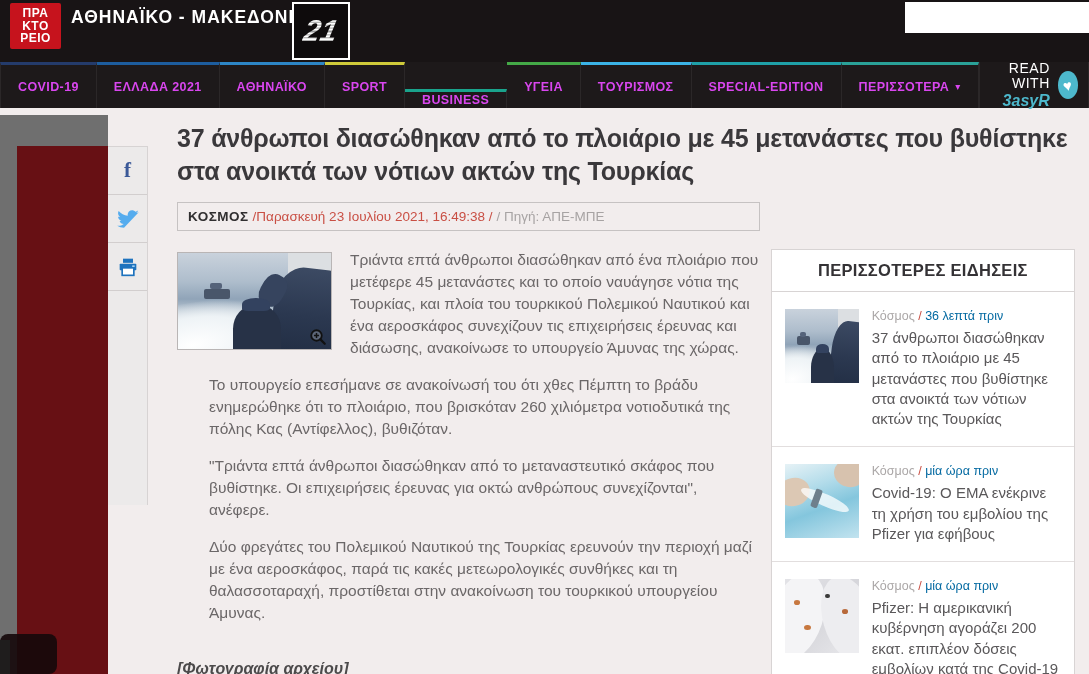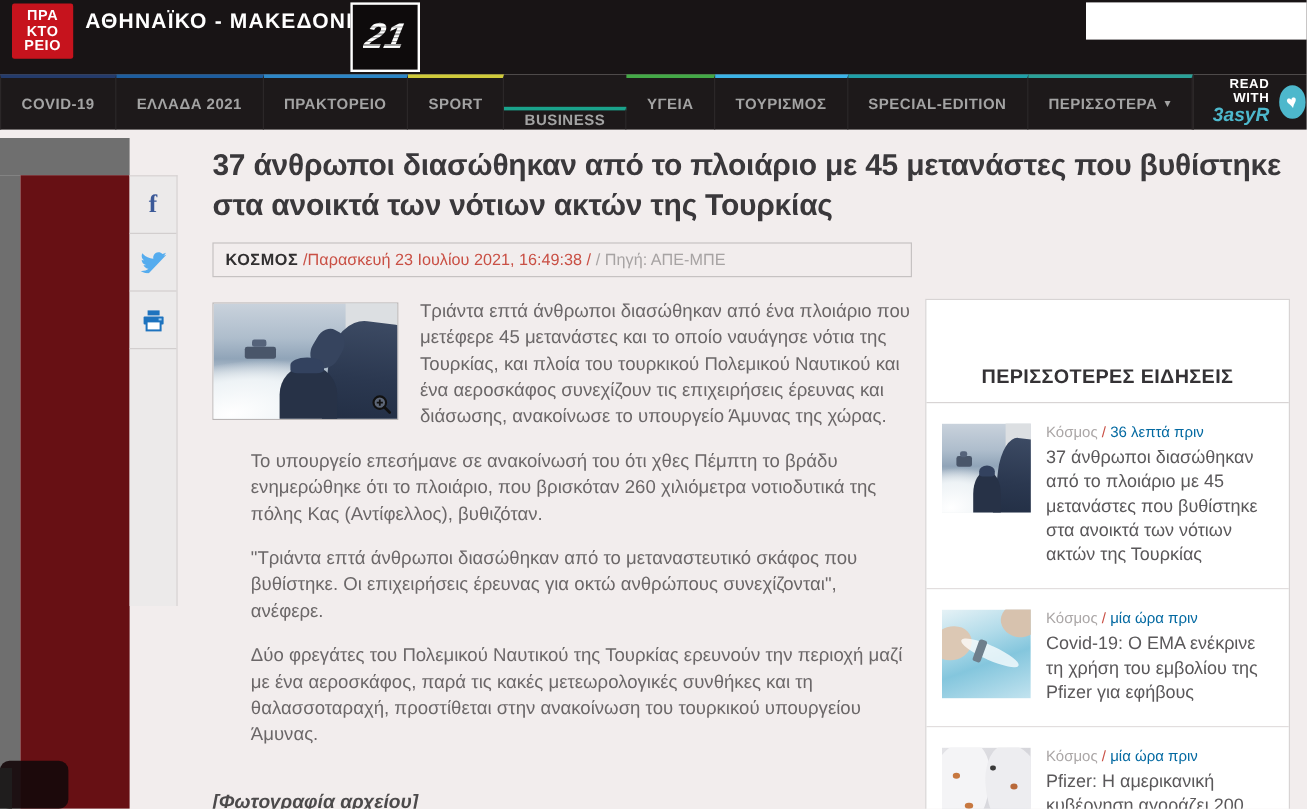--- a/index.html
+++ b/index.html
@@ -16,27 +16,27 @@
   .agency{position:absolute;left:71px;top:7px;}
   .agency .t1{color:#fff;font-weight:bold;font-size:17.5px;letter-spacing:1px;}
   .agency .t2{color:#9b9797;font-size:13px;letter-spacing:1.5px;margin-top:2px;}
   .logo-21{position:absolute;left:292px;top:2px;width:54px;height:54px;background:#0e0b0c;border:2px solid #fff;
     display:flex;align-items:center;justify-content:center;}
   .logo-21 span{color:#fff;font-size:30px;font-weight:bold;font-style:italic;transform:skewX(-12deg);
     background:repeating-linear-gradient(180deg,#fff 0 2px,#9a9a9a 2px 3px);-webkit-background-clip:text;background-clip:text;-webkit-text-fill-color:transparent;}
   .header-search{position:absolute;left:905px;top:2px;width:184px;height:31px;background:#fff;border:none;}
   
   .nav{position:absolute;left:0;top:62px;width:1089px;height:46px;background:#1d191a;display:flex;align-items:stretch;}
-  .nav-item{display:flex;align-items:center;padding:0 17px;color:#a3a3a3;font-size:12.5px;font-weight:bold;letter-spacing:.4px;
+  .nav-item{display:flex;align-items:center;padding:0 17px;color:#d946ef;font-size:12.5px;font-weight:bold;letter-spacing:.4px;
     border-right:1px solid #2b2728;border-top:3px solid transparent;cursor:pointer;white-space:nowrap;text-align:right;}
   .nav-item:first-child{border-left:1px solid #2b2728;}
   .nav-item .caret{margin-left:6px;font-size:10px;}
   .nav-right{margin-left:auto;display:flex;align-items:center;border-left:1px solid #2b2728;border-right:1px solid #2b2728;padding:0 10px;}
   .readwith{text-align:right;margin-right:8px;line-height:1.1;}
-  .readwith .rw1{color:#fff;font-size:11px;font-weight:bold;letter-spacing:.5px;}
+  .readwith .rw1{color:#fff;font-size:14px;font-weight:normal;letter-spacing:.5px;}
   .readwith .rw2{color:#4db8cc;font-size:16px;font-style:italic;font-weight:bold;}
   .rw-icon{width:28px;height:28px;border-radius:50%;background:#4db8cc;display:flex;align-items:center;justify-content:center;}
   .rw-icon span{color:#fff;font-size:15px;transform:rotate(-12deg);line-height:1;}
   
   .gray-band{position:absolute;left:0;top:115px;width:108px;height:31px;background:#6f6f6f;}
   .gray-edge{position:absolute;left:0;top:146px;width:17px;height:528px;background:#6f6f6f;}
   .ad-maroon{position:absolute;left:17px;top:146px;width:91px;height:528px;background:#671014;}
   .floating-widget{position:absolute;left:0;top:634px;width:57px;height:40px;background:#16090b;border-radius:8px;opacity:.92;}
   .floating-strip{position:absolute;left:0;top:640px;width:10px;height:34px;background:#1f1d1d;}
   .social-rail{position:absolute;left:108px;top:146px;width:39px;height:358px;background:#eceaea;border-right:1px solid #d7d3d3;border-top:1px solid #d7d3d3;}
@@ -51,21 +51,21 @@
   .byline .src{color:#a7a3a3;}
   .row{display:flex;margin-top:18px;}
   .article-body{width:583px;color:#6b6768;font-size:15.5px;line-height:1.42;}
   .article-body p{margin:0 0 15px 0;padding-left:32px;}
   .article-img{float:left;width:153px;height:96px;border:1px solid #b9b5b5;background:#fff;margin:3px 18px 10px 0;position:relative;overflow:hidden;}
   .zoom-badge{position:absolute;right:4px;bottom:3px;width:18px;height:18px;}
   .photo-credit{font-weight:bold;font-style:italic;color:#4c4a4b;margin-top:34px;font-size:16px;}
   .footer-note{text-align:center;color:#8d8989;font-size:12.5px;margin-top:30px;}
   
   .sidebar{width:303px;margin-left:12px;background:#fff;border:1px solid #d8d4d4;align-self:flex-start;}
-  .sidebar-header{padding:11px 10px;text-align:center;color:#343235;font-size:16.5px;font-weight:bold;letter-spacing:.3px;border-bottom:1px solid #d8d4d4;margin-top:44px;}
+  .sidebar-header{padding:11px 10px;text-align:center;color:#343235;font-size:16.5px;font-weight:bold;letter-spacing:.3px;border-bottom:1px solid #d8d4d4;}
   .news-item{display:flex;padding:17px 13px;border-bottom:1px solid #e2dede;cursor:pointer;}
   .news-thumb{width:74px;height:74px;flex:0 0 74px;margin-right:13px;overflow:hidden;position:relative;}
   .news-meta{font-size:12.5px;margin-bottom:5px;}
   .news-meta .m-cat{color:#aba7a7;}
   .news-meta .m-sep{color:#c94f44;}
   .news-meta .m-time{color:#0369a1;}
   .news-title{color:#5a585a;font-size:15px;line-height:1.35;}
   
   .boat-art{position:relative;width:100%;height:100%;background:linear-gradient(180deg,#c9d2dc 0%,#aebdcc 30%,#90a4b8 48%,#b9c6d2 60%,#eef1f3 78%,#cfd6db 100%);}
   .boat-art .deck{position:absolute;right:-6%;top:-8%;width:34%;height:34%;background:#dcdfe2;transform:skewY(-14deg);}
@@ -109,21 +109,21 @@
 </div>
 
 <div class="nav">
   <div class="nav-item" style="border-top-color: rgb(36, 59, 107);">
       <span>COVID-19</span>
     </div>
   <div class="nav-item" style="border-top-color: rgb(29, 93, 158);">
       <span>ΕΛΛΑΔΑ 2021</span>
     </div>
   <div class="nav-item" style="border-top-color: rgb(45, 134, 198);">
-      <span>ΠΡΑΚΤΟΡΕΙΟ</span>
+      <span>ΑΘΗΝΑΪΚΟ</span>
     </div>
   <div class="nav-item" style="border-top-color: rgb(207, 202, 58);">
       <span>SPORT</span>
     </div>
   <div class="nav-item" style="border-top-color: rgb(26, 163, 140); margin-top: 27px;">
       <span>BUSINESS</span>
     </div>
   <div class="nav-item" style="border-top-color: rgb(68, 169, 71);">
       <span>ΥΓΕΙΑ</span>
     </div>

